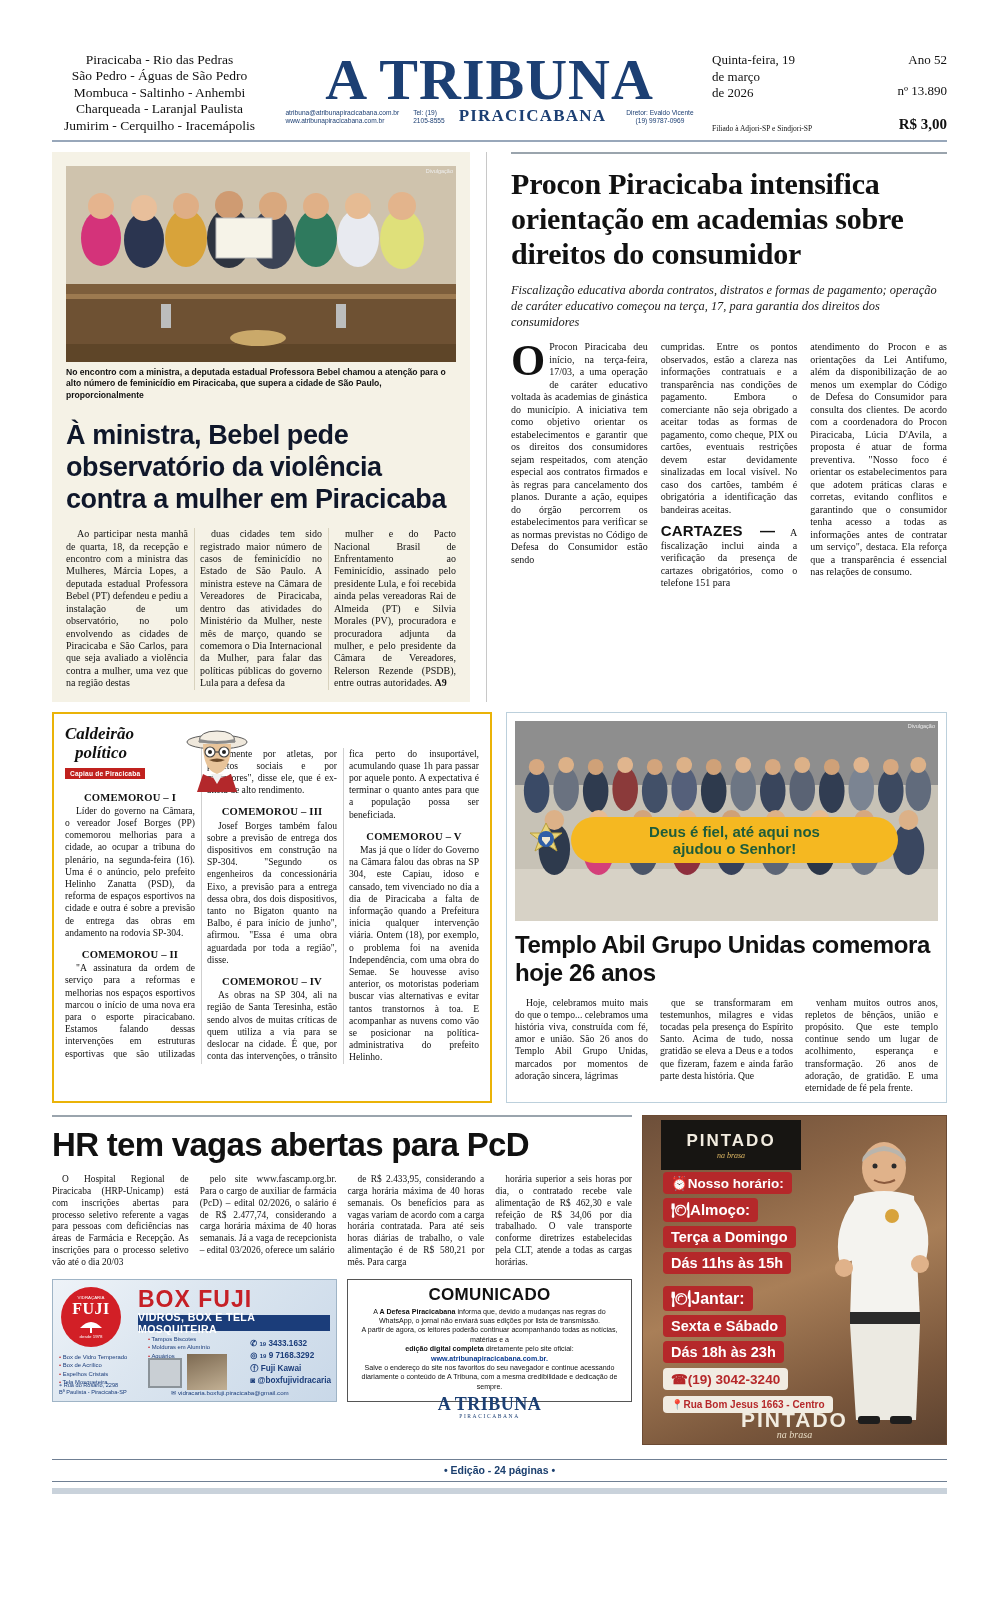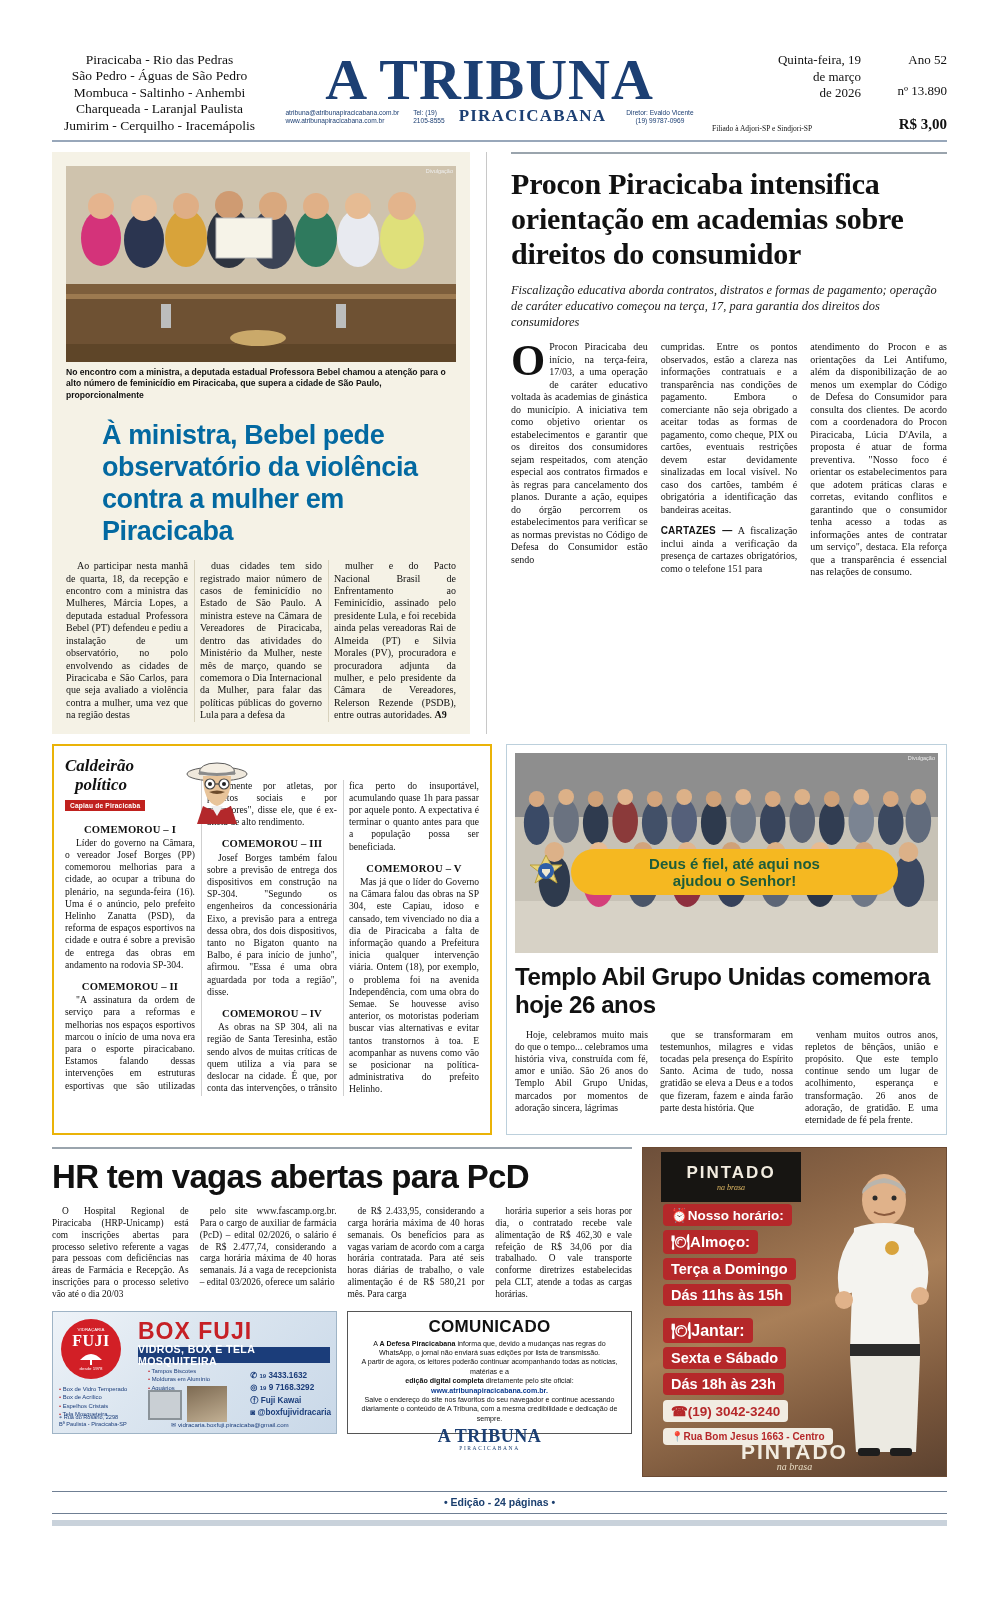--- a/index.html
+++ b/index.html
@@ -25,21 +25,21 @@
     font-weight:700; font-size:58px; letter-spacing:1px;
     color:#1c3f73; line-height:60px;
   }
   .mast-sub-row { display:flex; align-items:flex-end; justify-content:center; gap:14px; margin-top:-4px; }
   .mast-contact { font-size:6.6px; line-height:8.6px; color:#1c3f73; text-align:left; font-family:"Liberation Sans",sans-serif; }
   .mast-tel { font-size:6.6px; line-height:8.6px; color:#1c3f73; text-align:left; font-family:"Liberation Sans",sans-serif; }
   .mast-piraci { font-family:"Liberation Serif", serif; font-weight:700; font-size:17px; color:#1c3f73; letter-spacing:1.2px; }
   .mast-director { font-size:6.6px; line-height:8.6px; color:#1c3f73; text-align:center; font-family:"Liberation Sans",sans-serif; margin-left:6px; }
   .mast-right { width:235px; text-align:right; padding-top:4px; }
   .mr-row { display:flex; justify-content:space-between; align-items:flex-start; }
-  .mr-date { font-size:13px; line-height:16.5px; color:#111; text-align:right; flex:1; }
+  .mr-date { font-size:13px; line-height:16.5px; color:#111; text-align:left; flex:1; }
   .mr-ano  { font-size:13px; line-height:16.5px; color:#111; text-align:right; width:86px; }
   .mr-bottom { display:flex; justify-content:space-between; align-items:flex-end; margin-top:14px; }
   .mr-filiado { font-size:7.5px; color:#111; }
   .mr-price { font-size:15px; font-weight:700; color:#111; }
   .mast-rule { height:2px; background:#98a7ba; margin: 6px 52px 0 52px; }
 
   
   .top-wrap { display:flex; padding: 10px 52px 0 52px; gap:16px; }
   .col-left { width:418px; background:#f5f2e6; padding:14px 14px 12px 14px; }
   .col-right { flex:1; padding-left:8px; }
@@ -52,21 +52,21 @@
   .photo .credit {
     position:absolute; right:3px; top:2px; font-size:5.5px; color:#eee;
     font-family:"Liberation Sans",sans-serif;
   }
   .caption {
     font-family:"Liberation Sans",sans-serif; font-size:8.6px; line-height:11.4px;
     color:#111; font-weight:700; margin-top:5px;
   }
   .hl-main {
     font-family:"Liberation Sans",sans-serif; font-weight:700;
-    font-size:27px; line-height:32px; color:#0369a1; margin-top:18px; letter-spacing:-0.4px;margin-left:36px;
+    font-size:27px; line-height:32px; color:#0f172a; margin-top:18px; letter-spacing:-0.4px;
   }
   .deck {
     font-family:"Liberation Serif",serif; font-style:italic;
     font-size:13.5px; line-height:17.5px; color:#1a1a1a; margin-top:12px;
   }
   .cols3 {
     margin-top:13px; column-count:3; column-gap:12px; column-rule:1px solid #d8d2bd;
     font-size:10px; line-height:12.4px; text-align:justify; color:#111;
   }
   .cols3 p { text-indent:11px; }
@@ -84,21 +84,21 @@
   .procon-body {
     margin-top:11px; column-count:3; column-gap:13px;
     font-size:10px; line-height:12.5px; text-align:justify; color:#111;
   }
   .procon-body p { text-indent:0; }
   .procon-body p + p { margin-top:9px; }
   .dropcap::first-letter {
     float:left; font-size:44px; line-height:36px; font-weight:700;
     padding-right:4px; padding-top:2px; font-family:"Liberation Serif",serif;
   }
-  .kicker { font-family:"Liberation Sans",sans-serif; font-weight:700; font-size:10px; letter-spacing:0.2px; }
+  .kicker { font-family:"Liberation Sans",sans-serif; font-weight:700; font-size:15px; letter-spacing:0.2px; }
 
   
   .mid-wrap { display:flex; padding: 10px 52px 0 52px; gap:14px; }
   .cald-box { width:440px; border:2px solid #eab308; padding:10px 11px; background:#fff; }
   .cald-head { display:flex; align-items:flex-start; gap:2px; }
   .cald-logo { width:118px; }
   .cald-script {
     font-family:"Liberation Serif",serif; font-style:italic; font-weight:700;
     font-size:17px; line-height:19px; color:#111;
   }

